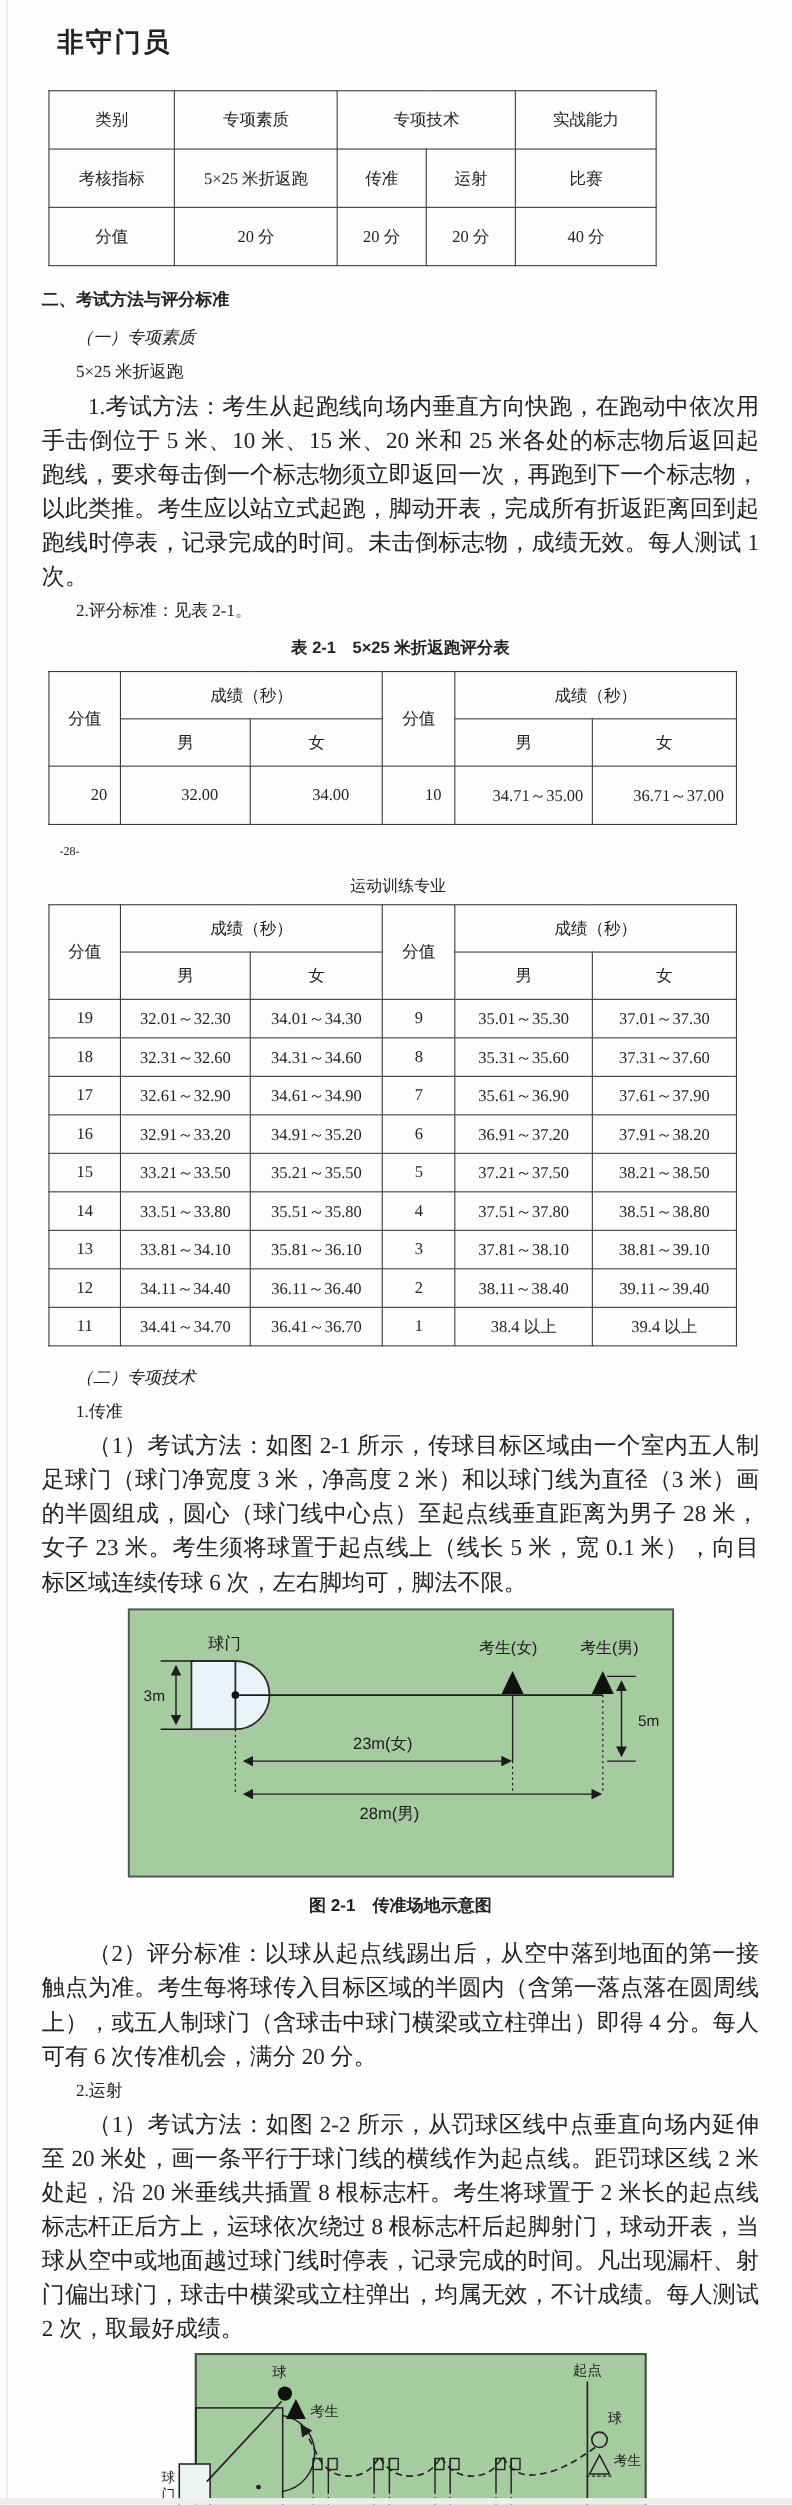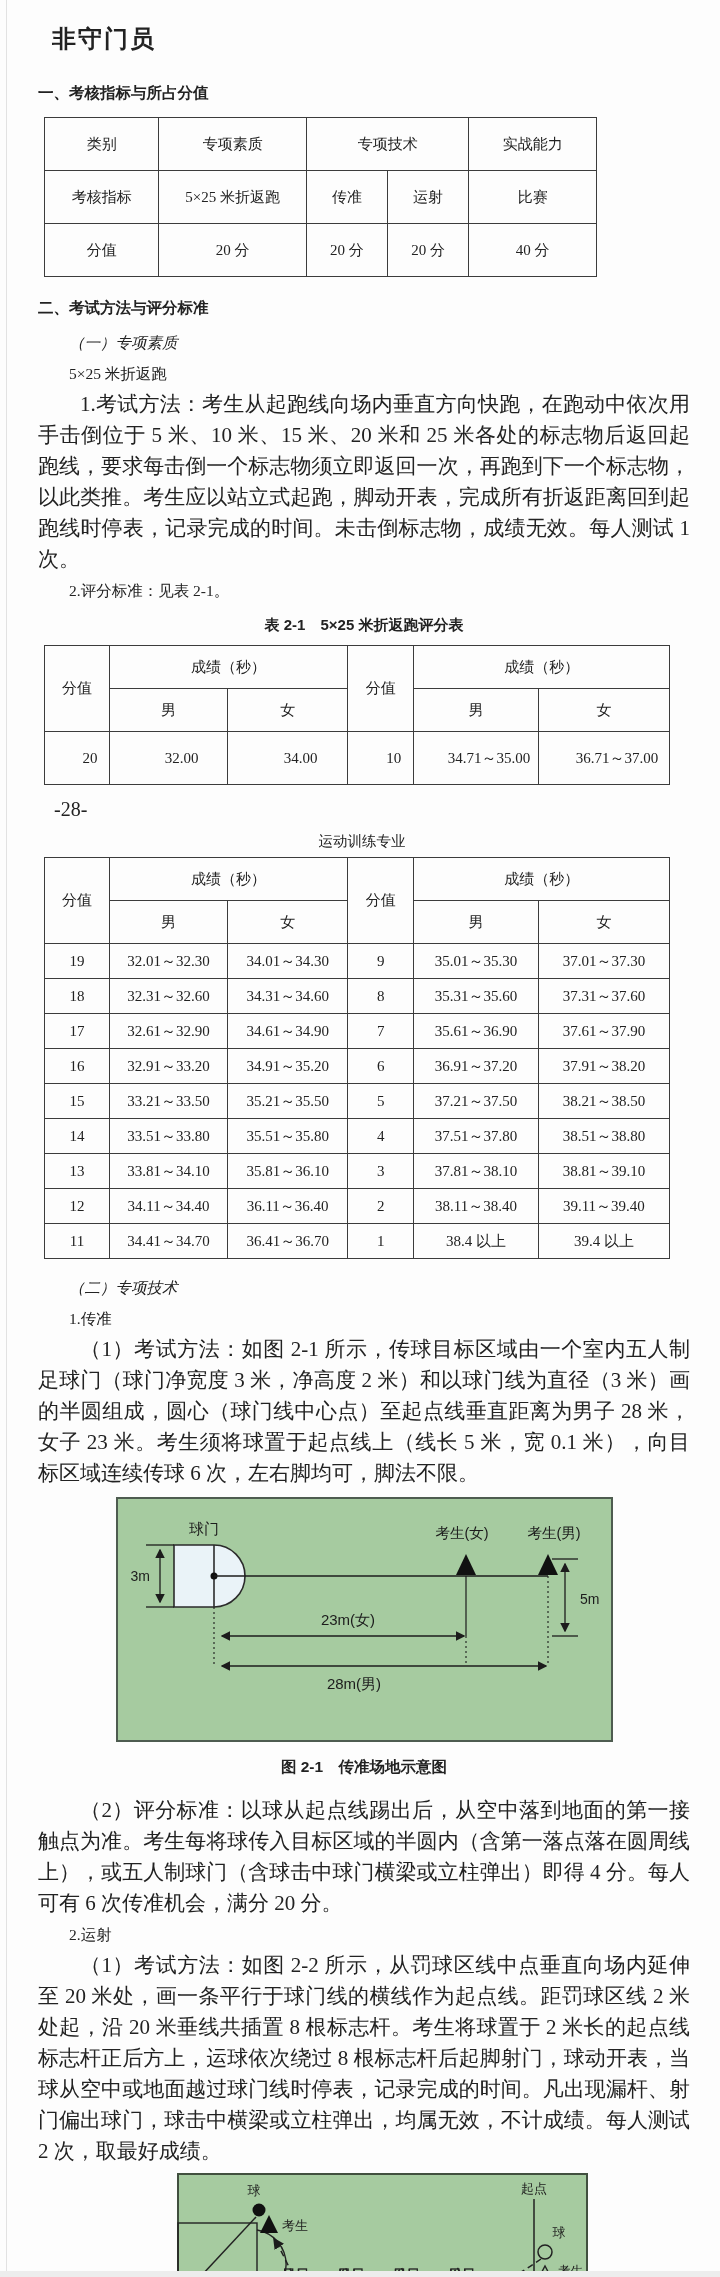--- a/index.html
+++ b/index.html
@@ -33,40 +33,39 @@
   .ind-table td{height:52px;}
 
   .tbl-caption{font-family:"Liberation Sans","DejaVu Sans",sans-serif;font-weight:bold;
                font-size:15px;text-align:center;margin:8px 0 10px 0;line-height:21px;}
   .score-table{width:626px;margin-left:6px;}
   .score-table th{height:42px;}
   .score-p1{margin-bottom:14px;}
   .score-p1 td{height:52px;padding-left:28px;}
   .score-p2 td{height:34px;}
 
-  .page-no{font-size:20px;margin:0 0 12px 16px;line-height:20px;}
+  .page-no{font-size:11px;margin:0 0 12px 16px;line-height:20px;}
   .program{font-size:14.5px;text-align:center;margin:0 4px 6px 0;line-height:20px;}
 
   .fig-wrap{text-align:center;}
   .fig1-wrap{margin-top:8px;}
   .fig2-wrap{margin-top:6px;}
   .fig-caption{font-family:"Liberation Sans","DejaVu Sans",sans-serif;font-weight:bold;
                font-size:15.5px;text-align:center;margin:10px 0 18px 0;line-height:21px;}
   .fig-caption2{margin-bottom:0;}
   svg text{font-family:"Liberation Sans","DejaVu Sans",sans-serif;fill:#1c1c1c;}
 </style>
 </head>
 <body>
 
 <div class="page">
   <div class="doc">
 
     <h1 class="title">非守门员</h1>
 
-    <h2 class="h-sec h1">一、考核指标与所占分值</h2>
 
     <table class="ind-table">
       <colgroup>
         <col style="width:20.7%">
           <col style="width:26.8%">
           <col style="width:14.6%">
           <col style="width:14.8%">
           <col style="width:23.1%">
       </colgroup>
       <tbody>

